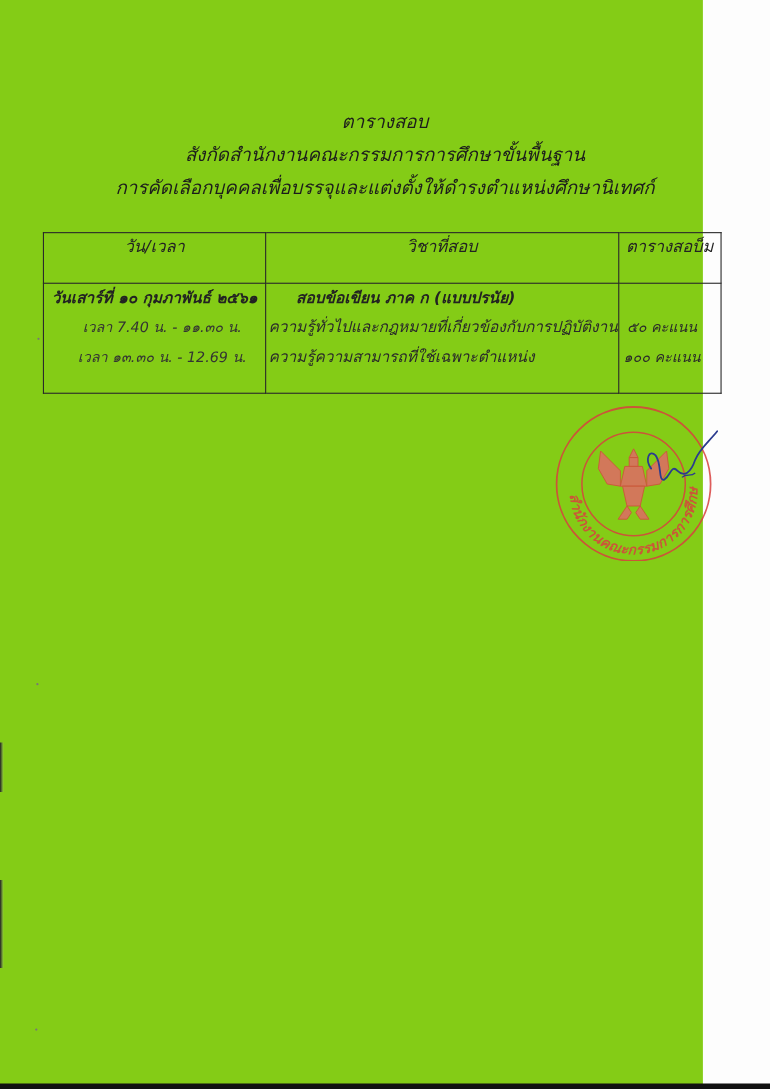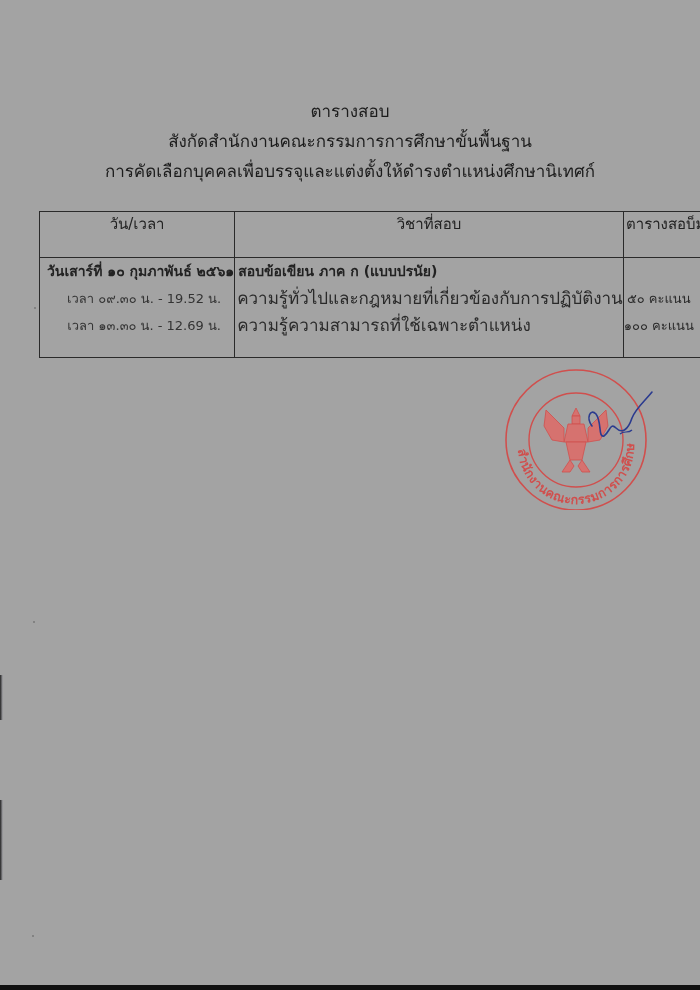--- a/index.html
+++ b/index.html
@@ -11,22 +11,23 @@
       height: 990px;
       background: #fdfdfd;
       position: relative;
       overflow: hidden;
       font-family: "DejaVu Sans", sans-serif;
       color: #1a1a1a;
     }
     .page {
       position: absolute;
       left: 0; top: 0;
-      width: 700px; height: 990px;
-      background: #a3a3a3;
+      width: 639px; height: 990px;
+      background: #84cc16;
+      font-style: italic;
     }
     .title-block {
       position: absolute;
       left: 0; top: 96px;
       width: 700px;
       text-align: center;
     }
     .title-line {
       font-size: 17px;
       line-height: 30px;
@@ -59,22 +60,22 @@
     .c2 { width: 293px; }
     .c3 { width: 108px; }
     .line {
       height: 27px;
       line-height: 27px;
       white-space: nowrap;
     }
     .bold { font-weight: bold; font-size: 14px; }
     .date-line { padding-left: 7px; }
     .time-line { text-align: center; padding-left: 14px; color: #333; font-size: 13px; }
-    .subject-head { padding-left: 3px; font-weight: bold; font-size: 14px; }
-    .subject-line { padding-left: 2px; font-size: 17px; color: #2a2a2a; }
+    .subject-head { padding-left: 3px; font-weight: bold; font-size: 14px; margin-left: 24px; }
+    .subject-line { padding-left: 2px; font-size: 14px; color: #2a2a2a; }
     .score-line { text-align: center; padding-right: 14px; font-size: 13px; color: #2a2a2a; }
     .row1 td { height: 99px; padding-top: 4px; }
     .row2 td { height: 65px; }
     .row2 .c2 .line { line-height: 65px; height: 65px; }
     .row2 .c3 .line { line-height: 65px; height: 65px; }
     .row2 .c1 .bold { margin-top: 6px; }
 
     
     .seal {
       position: absolute;
@@ -129,21 +130,21 @@
     <tbody>
         <tr>
       <th class="col-head c1">วัน/เวลา</th>
       <th class="col-head c2">วิชาที่สอบ</th>
       <th class="col-head c3">ตารางสอบ็ม</th>
     </tr>
 
     <tr class="row1">
       <td class="c1">
         <div class="line bold date-line">วันเสาร์ที่ ๑๐ กุมภาพันธ์ ๒๕๖๑</div>
-        <div class="line time-line">เวลา ๐๙.๓๐ น. - 19.52 น.</div>
+        <div class="line time-line">เวลา 7.40 น. - ๑๑.๓๐ น.</div>
         <div class="line time-line">เวลา ๑๓.๓๐ น. - 12.69 น.</div>
       </td>
       <td class="c2">
         <div class="line subject-head">สอบข้อเขียน ภาค ก (แบบปรนัย)</div>
         <div class="line subject-line">ความรู้ทั่วไปและกฎหมายที่เกี่ยวข้องกับการปฏิบัติงาน</div>
         <div class="line subject-line">ความรู้ความสามารถที่ใช้เฉพาะตำแหน่ง</div>
       </td>
       <td class="c3">
         <div class="line"></div>
         <div class="line score-line">๕๐ คะแนน</div>

